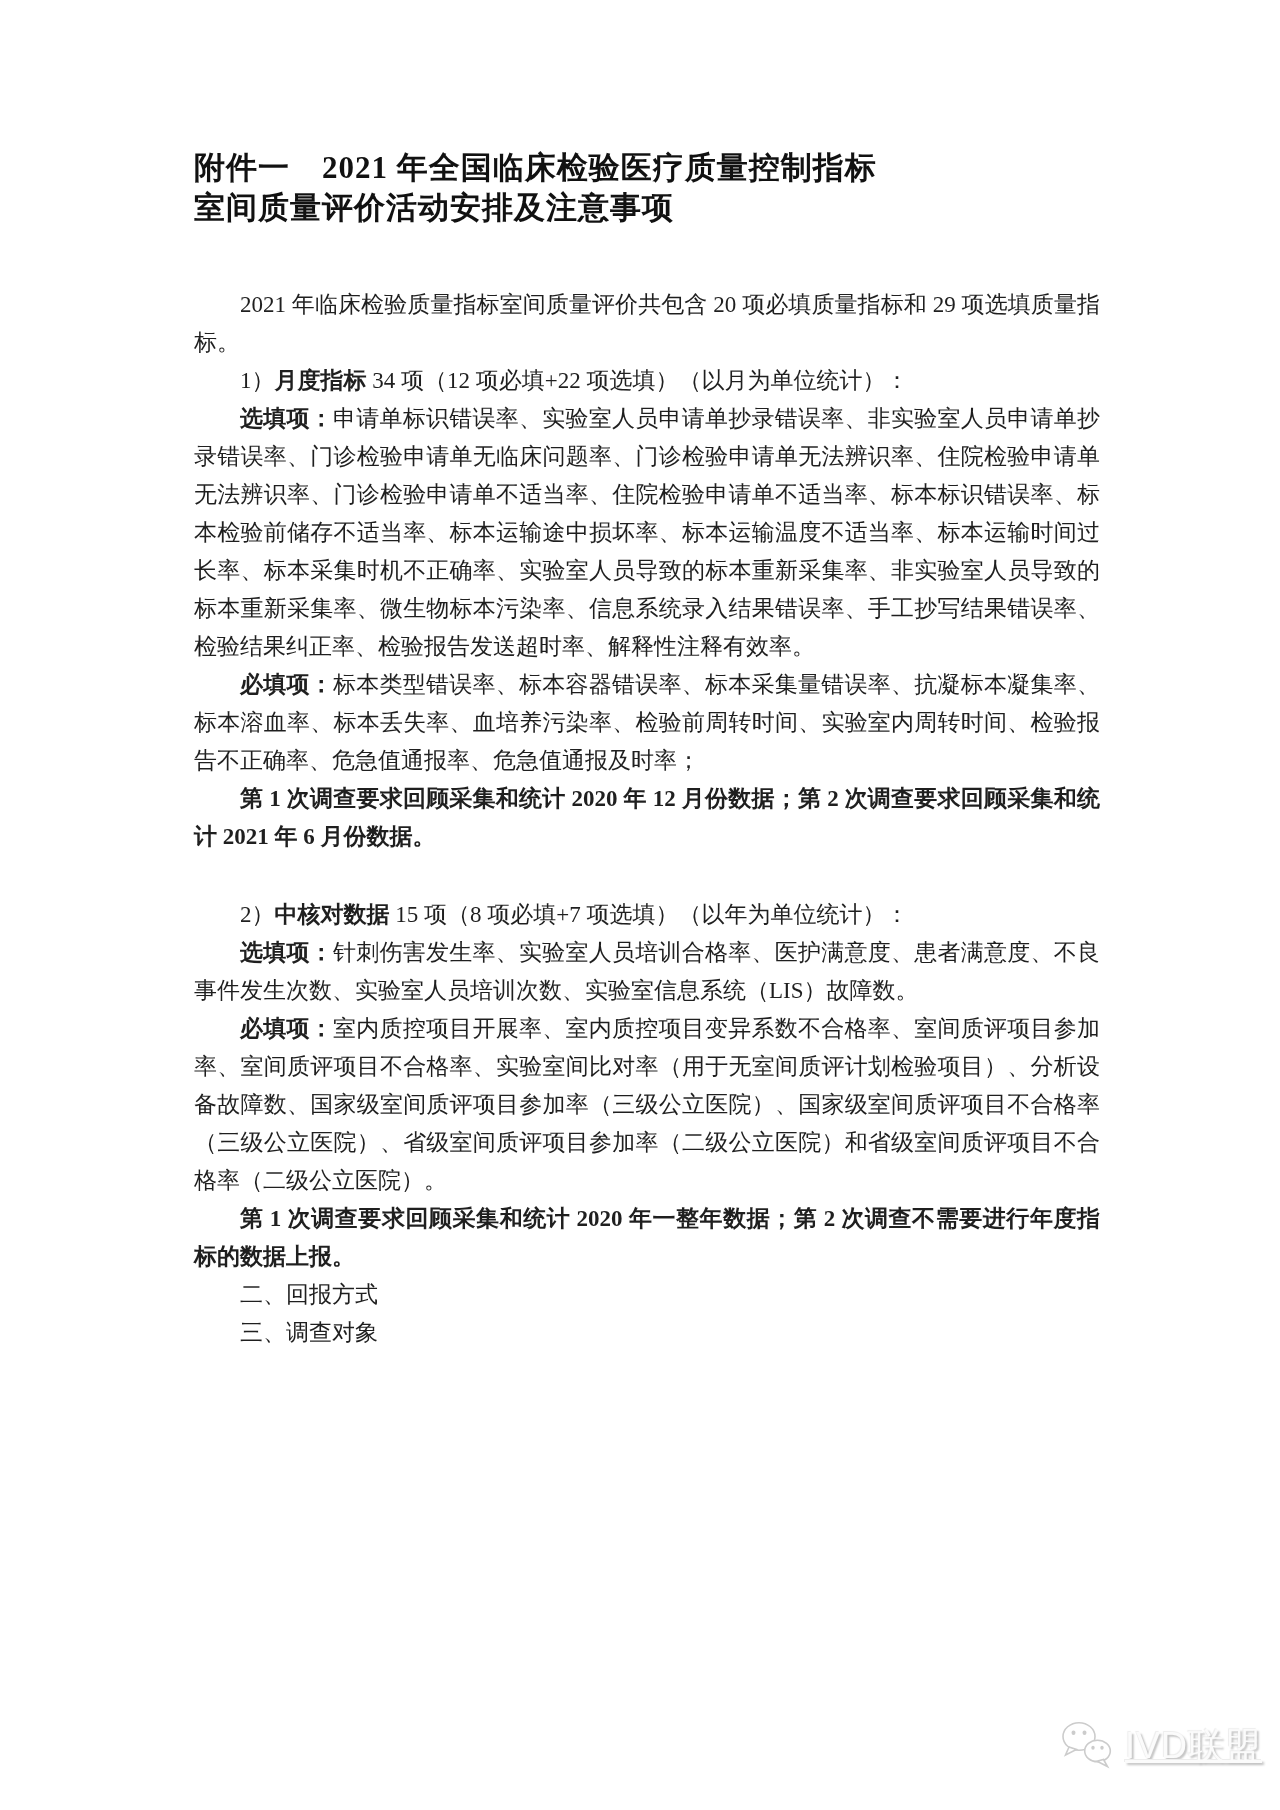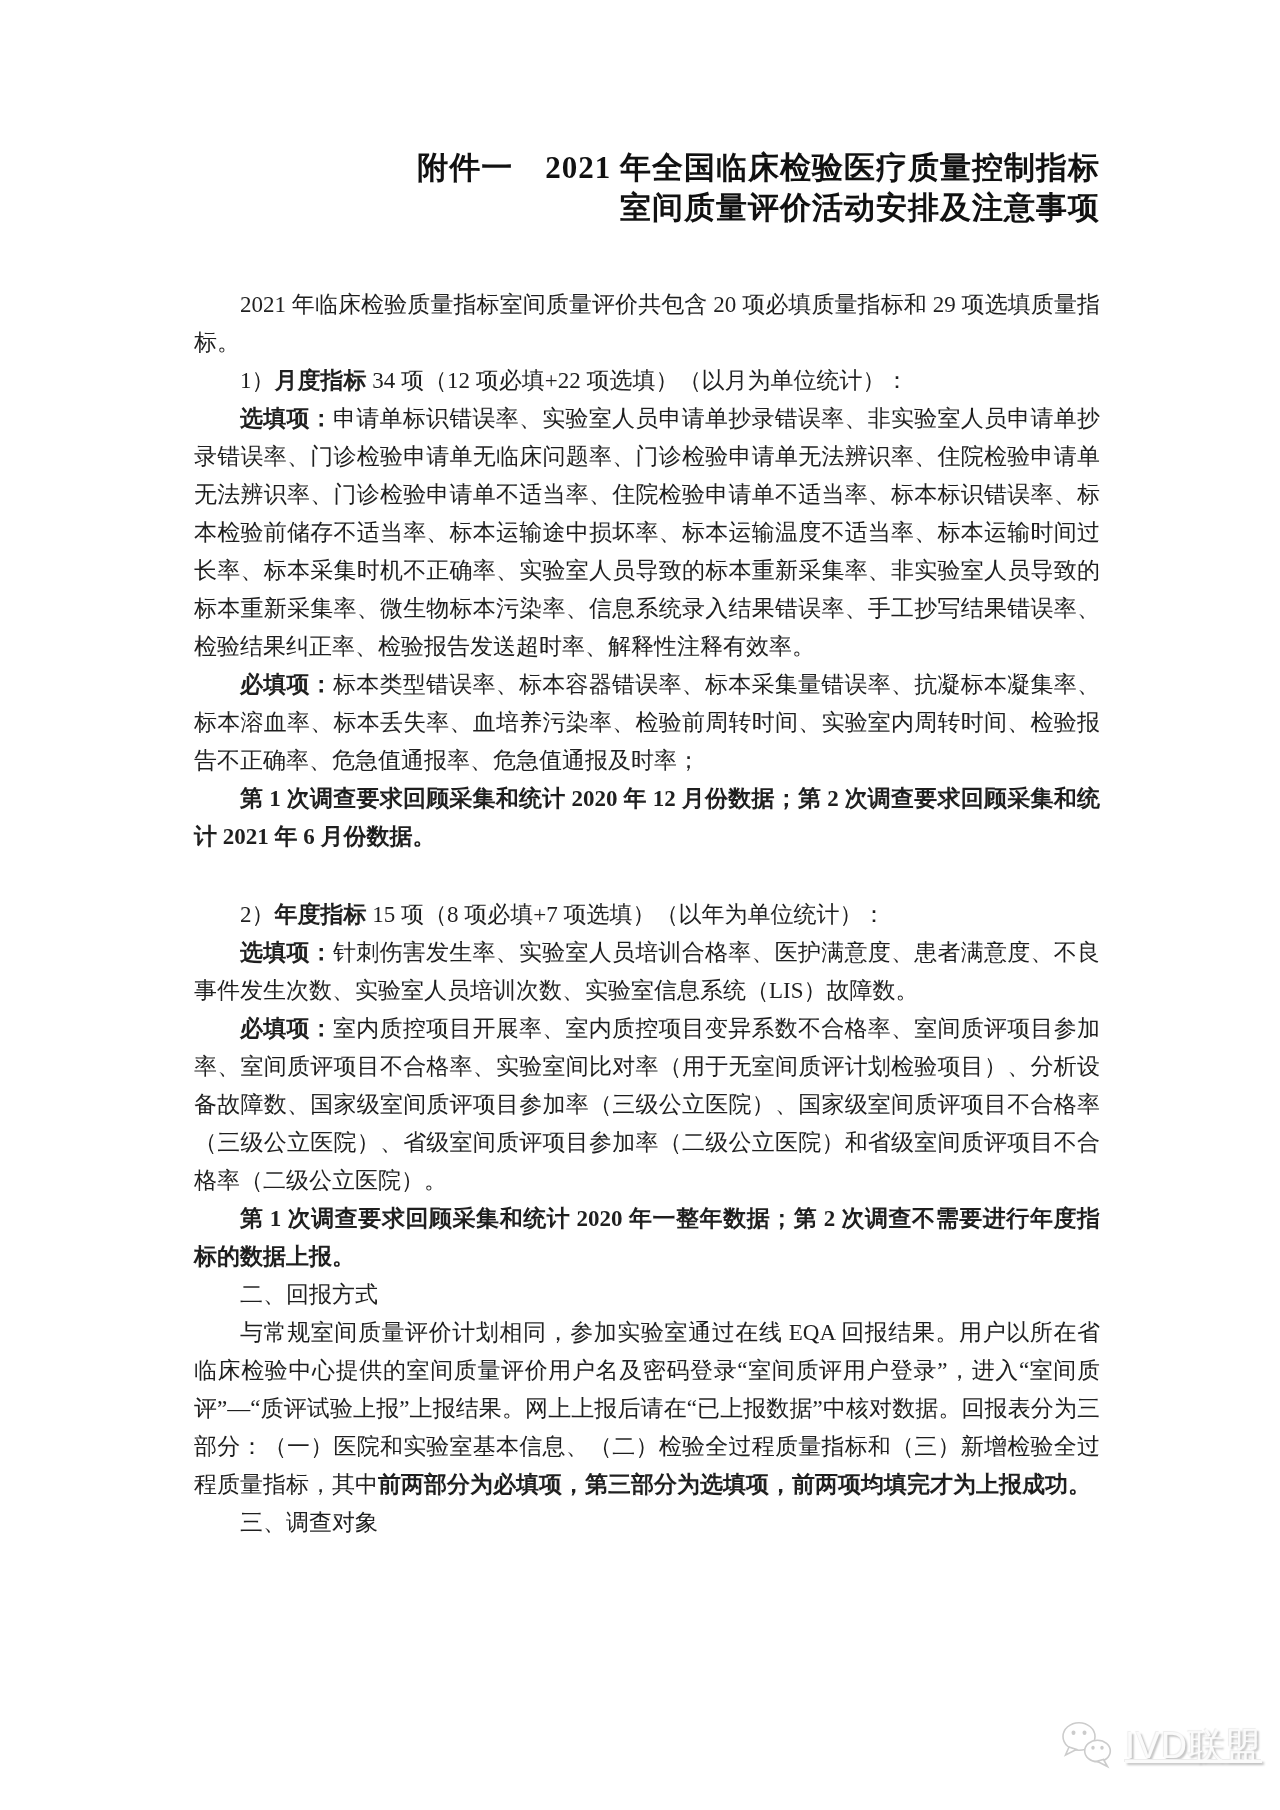--- a/index.html
+++ b/index.html
@@ -14,21 +14,21 @@
   }
   .doc {
     position: absolute;
     left: 194px;
     top: 148px;
     width: 906px;
     font-size: 23px;
     line-height: 38px;
   }
   .title {
-    text-align: right;
+    text-align: left;
     font-weight: bold;
     color: #111111;
     font-size: 31px;
     line-height: 40px;
     margin-bottom: 58px;
     letter-spacing: 1px;
   }
   .para {
     margin: 0;
     text-indent: 2em;
@@ -67,26 +67,25 @@
     <div class="title">
       <div>附件一　2021 年全国临床检验医疗质量控制指标</div>
       <div>室间质量评价活动安排及注意事项</div>
     </div>
     <div>
         <p class="para"><span class="run">2021 年临床检验质量指标室间质量评价共包含 20 项必填质量指标和 29 项选填质量指标。</span></p>
         <p class="para"><span class="run">1）</span><span class="run bold">月度指标</span><span class="run"> 34 项（12 项必填+22 项选填）（以月为单位统计）：</span></p>
         <p class="para"><span class="run bold">选填项：</span><span class="run">申请单标识错误率、实验室人员申请单抄录错误率、非实验室人员申请单抄录错误率、门诊检验申请单无临床问题率、门诊检验申请单无法辨识率、住院检验申请单无法辨识率、门诊检验申请单不适当率、住院检验申请单不适当率、标本标识错误率、标本检验前储存不适当率、标本运输途中损坏率、标本运输温度不适当率、标本运输时间过长率、标本采集时机不正确率、实验室人员导致的标本重新采集率、非实验室人员导致的标本重新采集率、微生物标本污染率、信息系统录入结果错误率、手工抄写结果错误率、检验结果纠正率、检验报告发送超时率、解释性注释有效率。</span></p>
         <p class="para"><span class="run bold">必填项：</span><span class="run">标本类型错误率、标本容器错误率、标本采集量错误率、抗凝标本凝集率、标本溶血率、标本丢失率、血培养污染率、检验前周转时间、实验室内周转时间、检验报告不正确率、危急值通报率、危急值通报及时率；</span></p>
         <p class="para"><span class="run bold">第 1 次调查要求回顾采集和统计 2020 年 12 月份数据；第 2 次调查要求回顾采集和统计 2021 年 6 月份数据。</span></p>
-        <p class="para gap"><span class="run">2）</span><span class="run bold">年度指标</span><span class="run"> 15 项（8 项必填+7 项选填）（以年为单位统计）：</span></p>
+        <p class="para gap"><span class="run">2）</span><span class="run bold">中核对数据</span><span class="run"> 15 项（8 项必填+7 项选填）（以年为单位统计）：</span></p>
         <p class="para"><span class="run bold">选填项：</span><span class="run">针刺伤害发生率、实验室人员培训合格率、医护满意度、患者满意度、不良事件发生次数、实验室人员培训次数、实验室信息系统（LIS）故障数。</span></p>
         <p class="para"><span class="run bold">必填项：</span><span class="run">室内质控项目开展率、室内质控项目变异系数不合格率、室间质评项目参加率、室间质评项目不合格率、实验室间比对率（用于无室间质评计划检验项目）、分析设备故障数、国家级室间质评项目参加率（三级公立医院）、国家级室间质评项目不合格率（三级公立医院）、省级室间质评项目参加率（二级公立医院）和省级室间质评项目不合格率（二级公立医院）。</span></p>
         <p class="para"><span class="run bold">第 1 次调查要求回顾采集和统计 2020 年一整年数据；第 2 次调查不需要进行年度指标的数据上报。</span></p>
         <p class="para"><span class="run">二、回报方式</span></p>
-        <p class="para"><span class="run">与常规室间质量评价计划相同，参加实验室通过在线 EQA 回报结果。用户以所在省临床检验中心提供的室间质量评价用户名及密码登录“室间质评用户登录”，进入“室间质评”—“质评试验上报”上报结果。网上上报后请在“已上报数据”中核对数据。回报表分为三部分：（一）医院和实验室基本信息、（二）检验全过程质量指标和（三）新增检验全过程质量指标，其中</span><span class="run bold">前两部分为必填项，第三部分为选填项，前两项均填完才为上报成功。</span></p>
         <p class="para"><span class="run">三、调查对象</span></p>
       </div>
   </div>
 
   <div class="watermark">
     <span class="wechat-icon">
       <svg viewBox="0 0 56 52" width="56" height="52" aria-hidden="true">
         <g fill="#ffffff" stroke="#cccccc" stroke-width="1.6">
           <ellipse cx="19" cy="16.5" rx="16" ry="13.8"></ellipse>
           <polygon points="9,27 5.5,35 16.5,29.5"></polygon>

